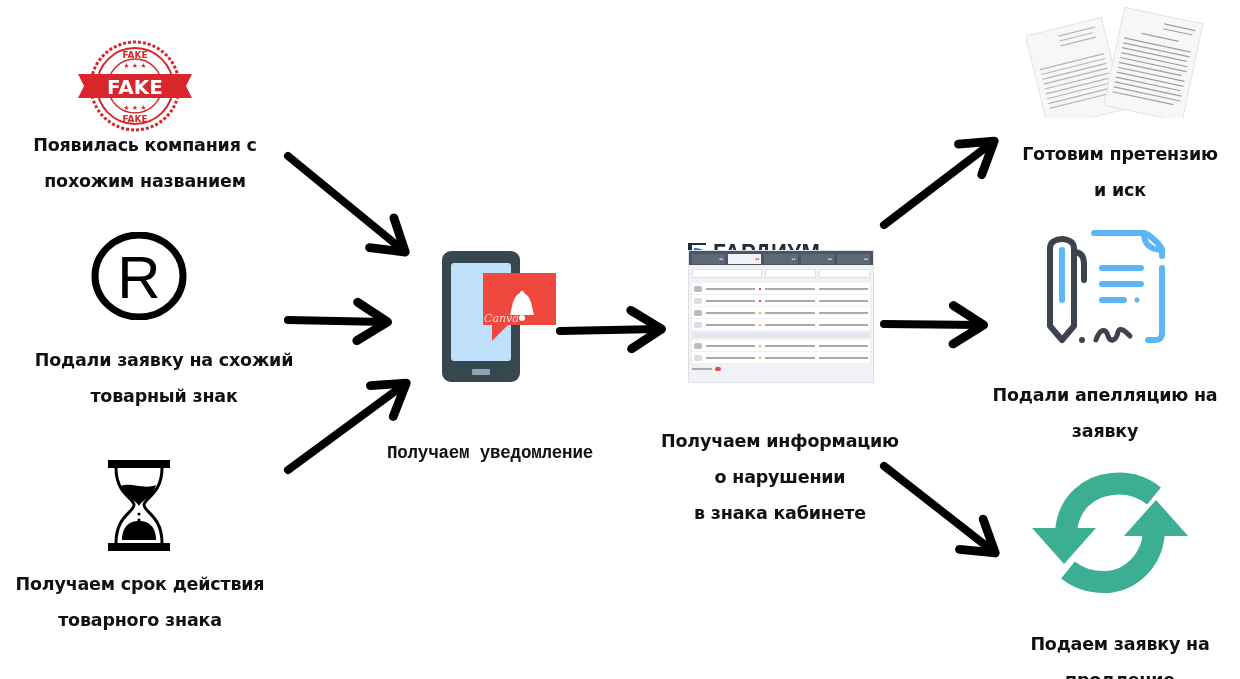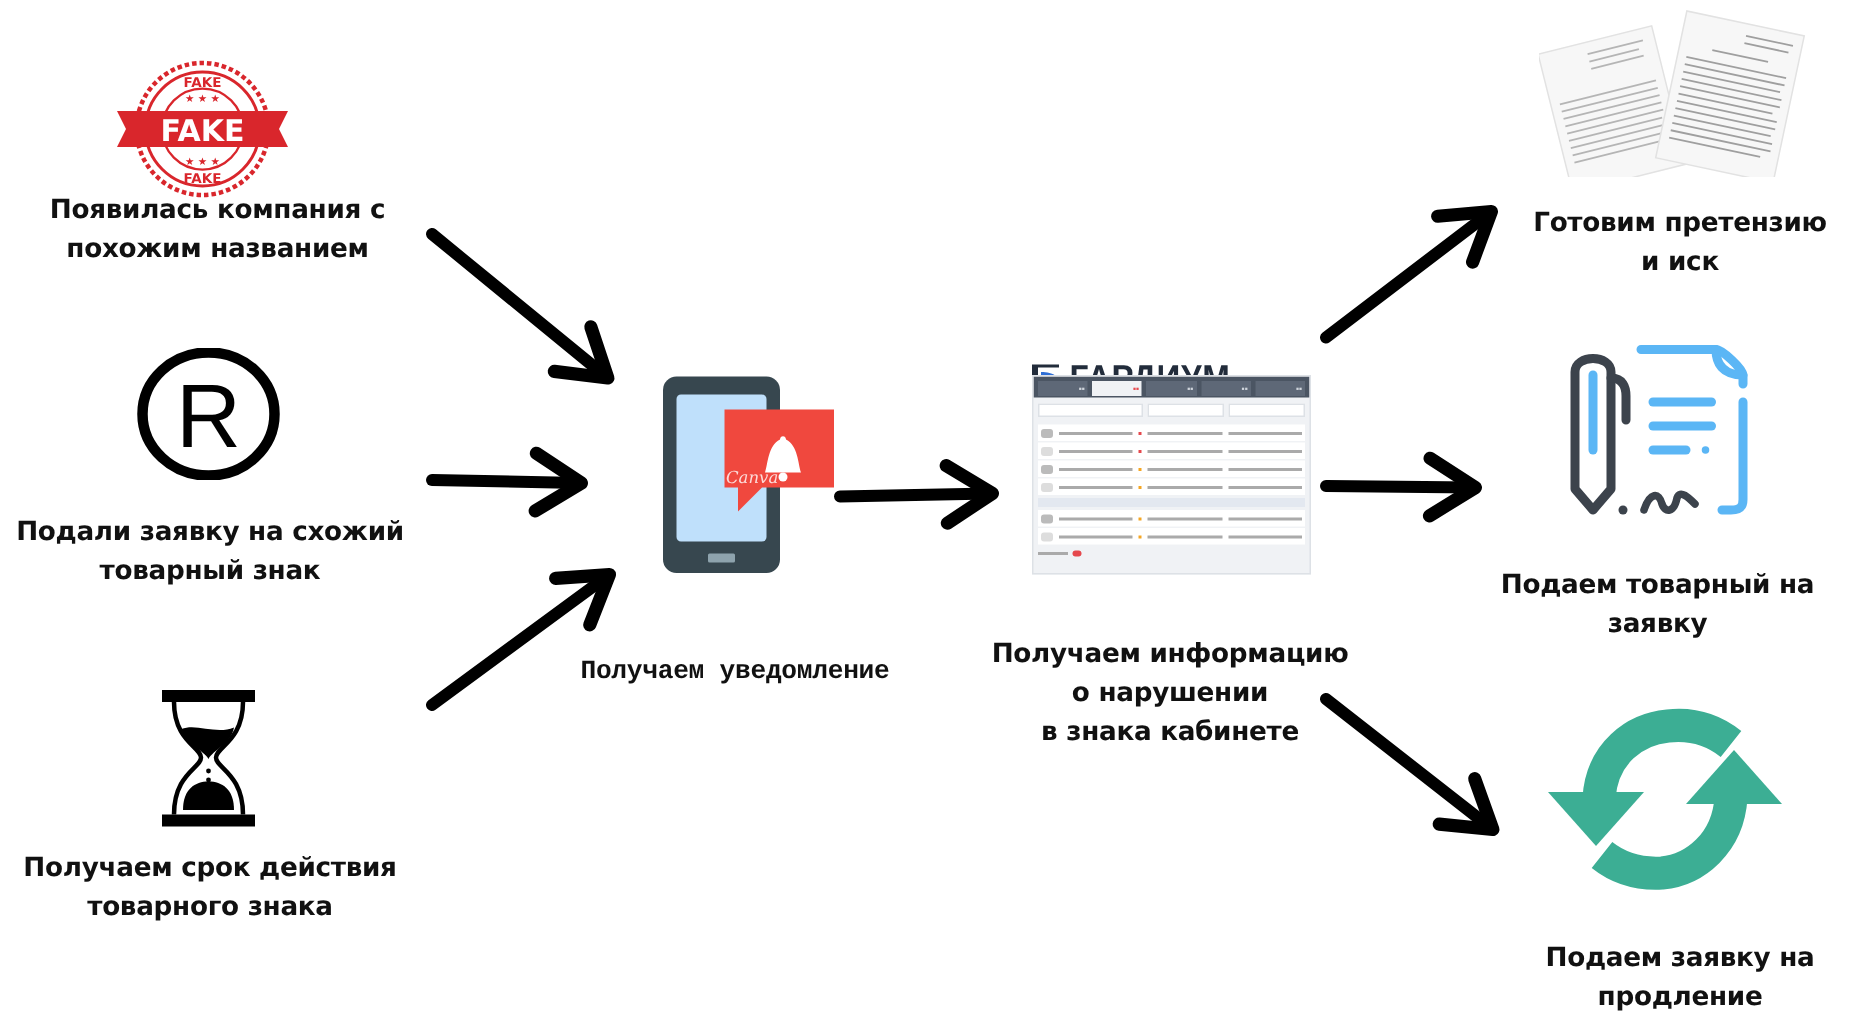--- a/index.html
+++ b/index.html
@@ -1,19 +1,19 @@
 <!DOCTYPE html>
 <html><head>
 <meta charset="utf-8">
 <style>
   html, body { margin:0; padding:0; }
   body { width:1240px; height:679px; background:#ffffff; position:relative; overflow:hidden;
          font-family:"DejaVu Sans","Liberation Sans",sans-serif; }
   .abs { position:absolute; }
-  .label { position:absolute; font-weight:bold; font-size:17.5px; line-height:26px; color:#111;
+  .label { position:absolute; font-weight:bold; font-size:17.5px; line-height:36px; color:#111;
            text-align:center; white-space:pre-line; letter-spacing:-0.2px; }
   svg.arrows { position:absolute; left:0; top:0; }
   .dash { position:absolute; left:688px; top:250px; width:184px; height:131px; background:#f0f2f5;
           border:1px solid #dde1e6; overflow:hidden; }
   .dash .tabs { display:flex; height:12px; background:#4b5563; padding:2px 3px 0 3px; gap:3px; }
   .dash .tab { flex:1; background:#5e6877; height:10px; margin-top:1px; font-size:3px; color:#cfd5dc;
                display:flex; align-items:center; justify-content:space-between; padding:0 2px; box-sizing:border-box; }
   .dash .tab.active { background:#f0f2f5; color:#777; }
   .dash .tab .cnt { color:#cfd5dc; }
   .dash .tab.active .cnt { color:#e5484d; }
@@ -68,21 +68,21 @@
 </div>
 <div class="label" style="left:10px;top:127px;width:270px;">Появилась компания с
 похожим названием</div>
 
 <div class="abs" style="left:90px;top:232px;">
   <svg width="98" height="88" viewBox="0 0 98 88">
     <ellipse cx="49" cy="44" rx="44" ry="41" fill="none" stroke="#000" stroke-width="7"></ellipse>
     <text x="49" y="66" text-anchor="middle" font-family="Liberation Sans" font-size="60" fill="#000">R</text>
   </svg>
 </div>
-<div class="label" style="left:0px;top:342px;width:280px;">Подали заявку на схожий
+<div class="label" style="left:0px;top:342px;width:280px;padding-left:24px;">Подали заявку на схожий
 товарный знак</div>
 
 <div class="abs" style="left:106px;top:458px;">
   <svg width="66" height="96" viewBox="0 0 66 96">
     <rect x="2" y="2" width="62" height="8" fill="#000"></rect>
     <rect x="2" y="85" width="62" height="8" fill="#000"></rect>
     <path d="M10,10 C10,36 28,40 28,47 C28,54 10,58 10,85 M56,10 C56,36 38,40 38,47 C38,54 56,58 56,85" fill="none" stroke="#000" stroke-width="3"></path>
     <path d="M15,28 C25,24 38,32 50,27 C48,38 36,42 33,48 C30,42 17,38 15,28 Z" fill="#000"></path>
     <circle cx="33" cy="56" r="1.6" fill="#000"></circle>
     <circle cx="33" cy="62" r="1.6" fill="#000"></circle>
@@ -250,21 +250,21 @@
       <line x1="58" y1="72" x2="80" y2="72" stroke="#5bb6f5" stroke-width="6"></line>
       <circle cx="93" cy="72" r="2.5" fill="#5bb6f5" stroke="none"></circle>
       <line x1="18" y1="22" x2="18" y2="72" stroke="#5bb6f5" stroke-width="6"></line>
       <path d="M6,20 C6,8 30,8 30,20 V98 L18,112 L6,98 Z" stroke="#3c434c" stroke-width="6"></path>
       <path d="M30,24 C38,24 40,30 40,36 V52" stroke="#3c434c" stroke-width="6"></path>
       <circle cx="38" cy="112" r="3" fill="#3c434c" stroke="none"></circle>
       <path d="M52,112 C56,100 62,100 64,108 C66,114 72,114 74,104 C76,98 82,104 86,108" stroke="#3c434c" stroke-width="5"></path>
     </g>
   </svg>
 </div>
-<div class="label" style="left:975px;top:377px;width:260px;">Подаем товарный на
+<div class="label" style="left:975px;top:377px;width:260px;">Подали апелляцию на
 заявку</div>
 
 <div class="abs" style="left:1028px;top:470px;">
   <svg width="164" height="126" viewBox="0 0 164 126">
     <g fill="none" stroke="#3cae94" stroke-width="22" stroke-linecap="butt">
       <path d="M38,62 C40,32 62,16 84,14 C102,12 116,18 126,26"></path>
       <path d="M126,62 C124,92 102,110 80,112 C62,113 50,108 40,100"></path>
     </g>
     <polygon points="4,58 68,58 36,94" fill="#3cae94" transform="rotate(0)"></polygon>
     <polygon points="96,66 160,66 128,30" fill="#3cae94"></polygon>

